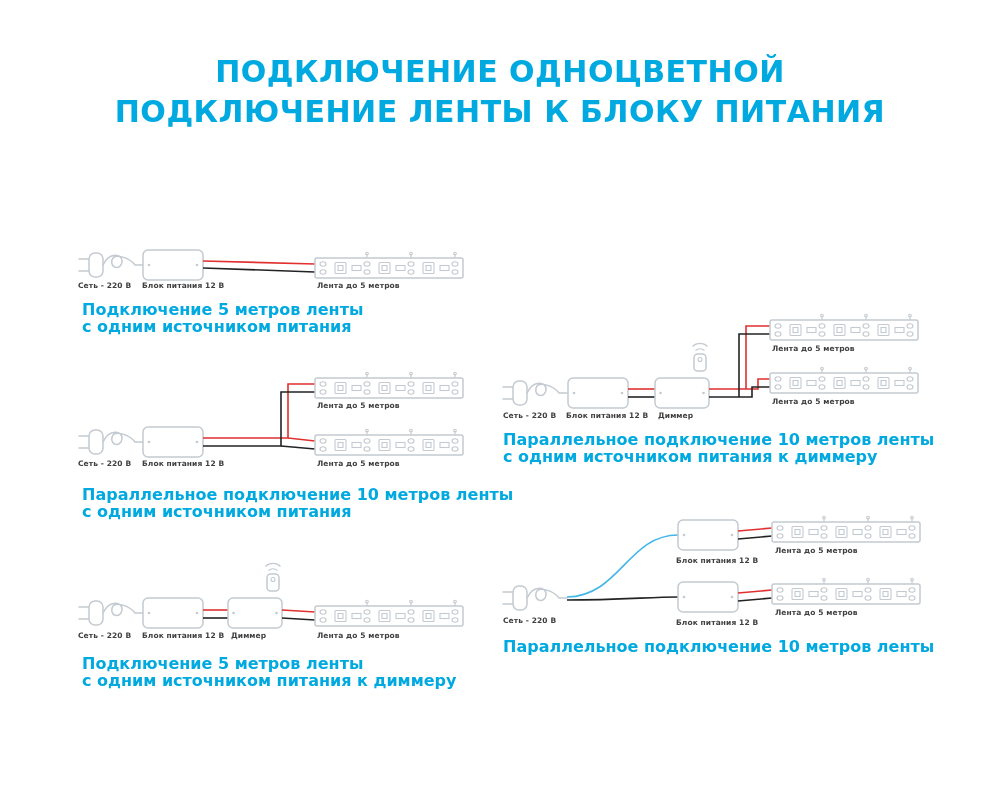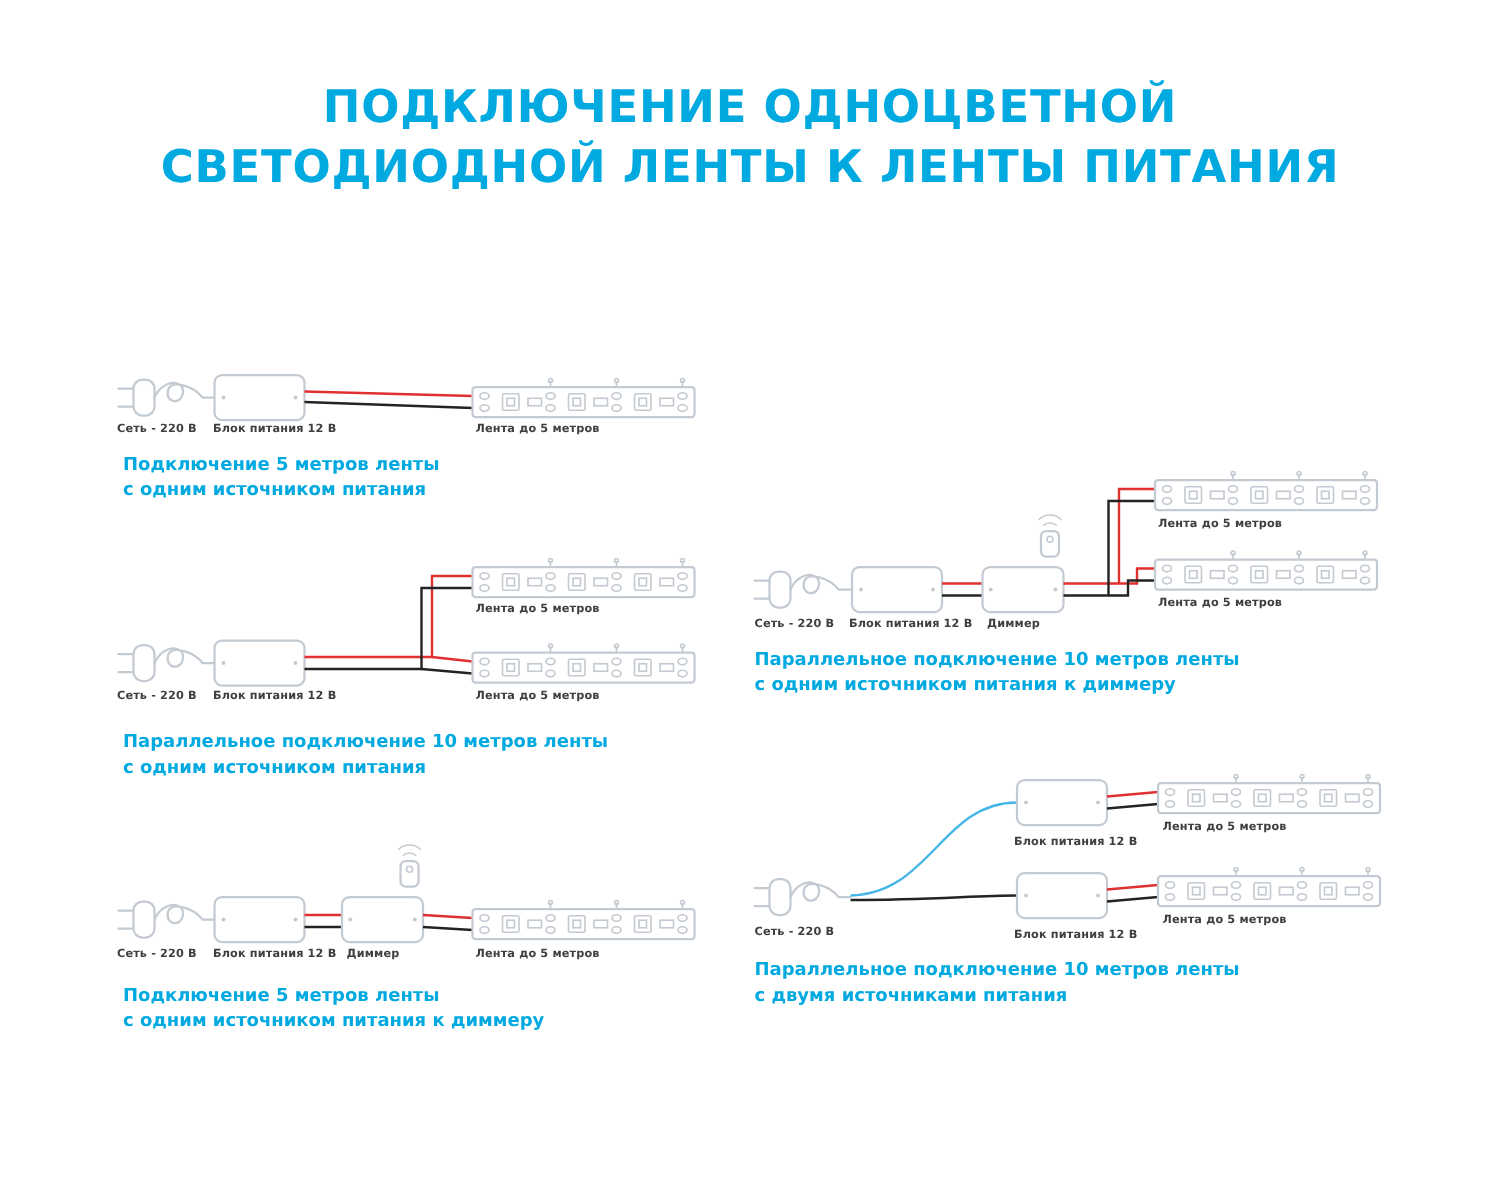--- a/index.html
+++ b/index.html
@@ -14,39 +14,39 @@
     text-align:center; color:var(--accent,#00a9e0);
     font-weight:bold; font-size:30px; line-height:40px; letter-spacing:0.5px;
   }
   svg.art { position:absolute; left:0; top:0; }
   .lbl {
     position:absolute; font-size:7.5px; color:var(--label,#3f3f3f);
     white-space:nowrap; letter-spacing:0.1px;font-weight:bold;
   }
   .caption {
     position:absolute; color:var(--accent,#00a9e0);
-    font-size:12px; font-weight:bold; line-height:17px; white-space:nowrap;
+    font-size:16px; font-weight:bold; line-height:17px; white-space:nowrap;
   }
   
   .outline { fill:none; stroke:var(--outline,#c4cad1); stroke-width:1.5; stroke-linecap:round; stroke-linejoin:round; }
   .outline-fill { fill:#ffffff; stroke:var(--outline,#c4cad1); stroke-width:1.5; }
   .thin { fill:none; stroke:var(--outline,#c4cad1); stroke-width:1.1; }
   .dot { fill:var(--outline,#c4cad1); stroke:none; }
   .wire-red { fill:none; stroke:var(--wire-red,#e03030); stroke-width:1.6; }
   .wire-black { fill:none; stroke:var(--wire-black,#232323); stroke-width:1.6; }
   .wire-blue { fill:none; stroke:var(--wire-blue,#45b6e8); stroke-width:1.6; }
 </style>
 </head>
 <body>
 
 <div class="page">
 
   <h1 class="title">
     <span>ПОДКЛЮЧЕНИЕ ОДНОЦВЕТНОЙ</span><br>
-    <span>СВЕТОДИОДНОЙ ЛЕНТЫ К ЛЕНТЫ ПИТАНИЯ</span>
+    <span>ПОДКЛЮЧЕНИЕ ЛЕНТЫ К БЛОКУ ПИТАНИЯ</span>
   </h1>
 
   <svg class="art" width="1000" height="800" viewBox="0 0 1000 800">
     <defs>
       <g id="g-plug">
         <line class="outline" x1="0" y1="9" x2="10" y2="9"></line>
         <line class="outline" x1="0" y1="21" x2="10" y2="21"></line>
         <rect class="outline-fill" x="10" y="3" width="14" height="24" rx="6"></rect>
         <path class="outline" d="M24,15 C30,2 44,3 43,12 C42,20 31,19 33,10 C35,3 50,7 56,15 L64,15"></path>
       </g>
@@ -196,16 +196,15 @@
   <div class="caption" style="left:82px;top:655px">
     <div>Подключение 5 метров ленты</div>
     <div>с одним источником питания к диммеру</div>
   </div>
   <div class="caption" style="left:503px;top:431px">
     <div>Параллельное подключение 10 метров ленты</div>
     <div>с одним источником питания к диммеру</div>
   </div>
   <div class="caption" style="left:503px;top:638px">
     <div>Параллельное подключение 10 метров ленты</div>
-    <div>с двумя источниками питания</div>
   </div>
 
 </div>
 
 </body></html>

